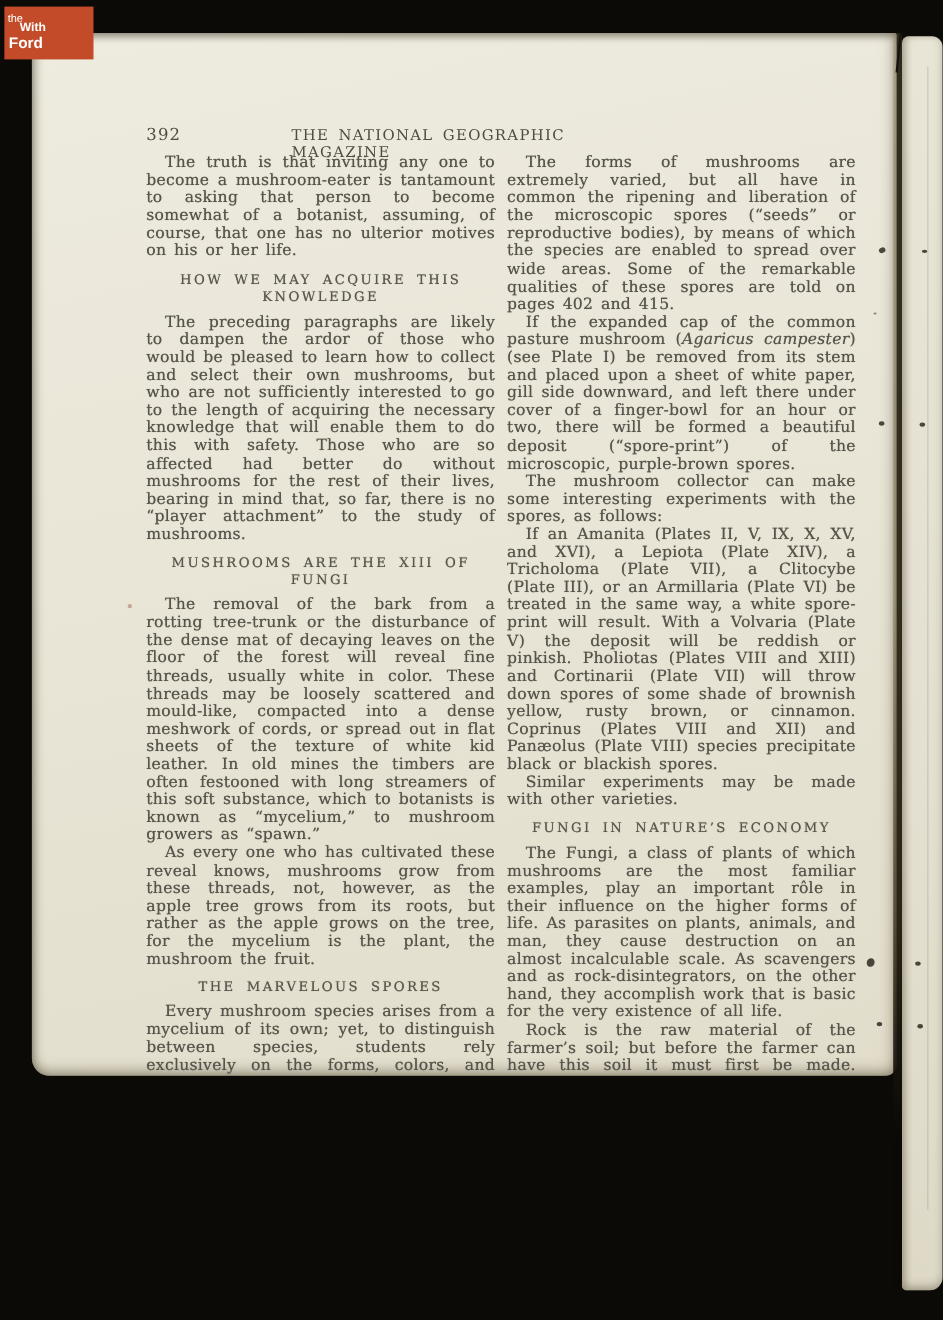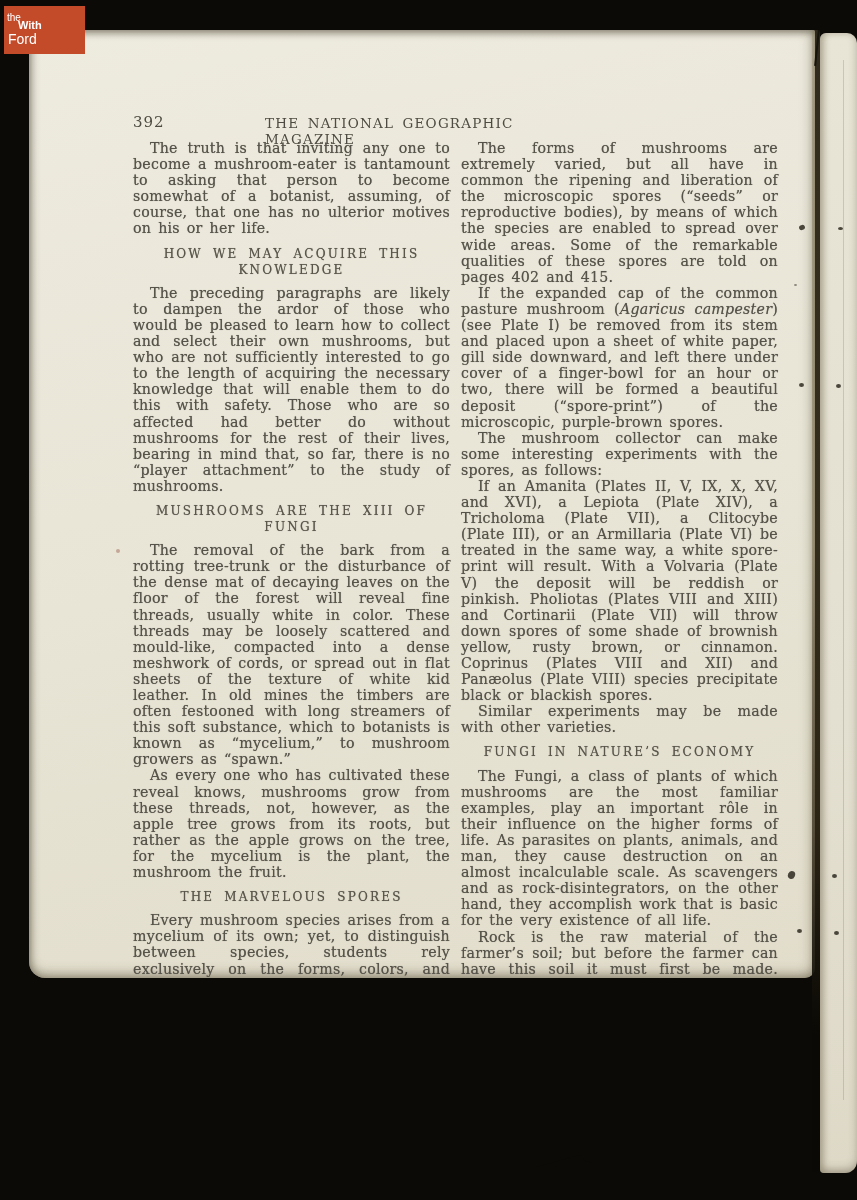--- a/index.html
+++ b/index.html
@@ -51,21 +51,21 @@
   }
   
   .logo{
     position:absolute;left:4px;top:6px;width:47px;height:48px;
     font-family:"Liberation Sans",sans-serif;color:#fff;
   }
   .logo .bg{position:absolute;inset:0;}
   .logo span{position:absolute;line-height:1;}
   .logo .l1{left:3px;top:7px;font-size:10px;}
   .logo .l2{left:14px;top:14px;font-size:11px;font-weight:bold;}
-  .logo .l3{left:4px;top:26px;font-size:14px;font-weight:normal;text-align:right;}
+  .logo .l3{left:4px;top:26px;font-size:14px;font-weight:bold;text-align:right;}
   
   .page-number{
     position:absolute;left:104px;top:83px;
     font-size:15px;letter-spacing:1px;color:#4e4b42;
   }
   .running-title{
     position:absolute;left:236px;top:85px;width:330px;text-align:left;
     font-size:13.5px;letter-spacing:1.2px;word-spacing:3px;color:#4e4b42;
   }
   .columns{

